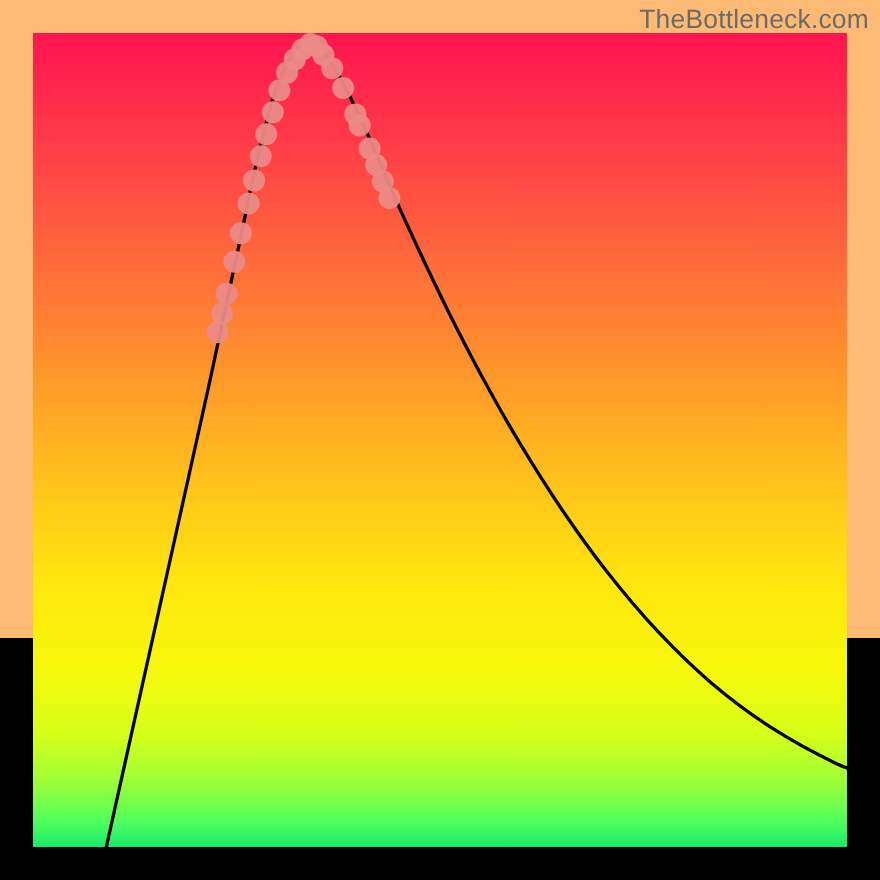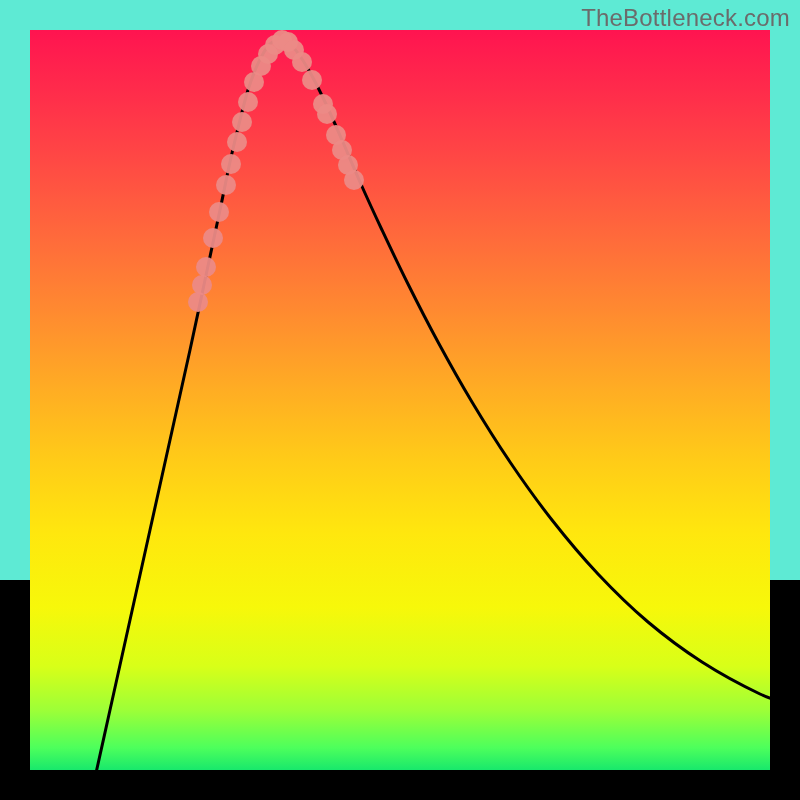--- a/index.html
+++ b/index.html
@@ -8,21 +8,21 @@
     width: 800px;
     height: 800px;
     background: #000;
     overflow: hidden;
     font-family: Arial, Helvetica, sans-serif;
   }
   .stage {
     position: relative;
     width: 800px;
     height: 580px;
-    background: #5eead4;
+    background: #fdba74;
   }
   .plot {
     position: absolute;
     left: 30px;
     top: 30px;
     width: 740px;
     height: 740px;
     overflow: hidden;
   }
   .gradient {

